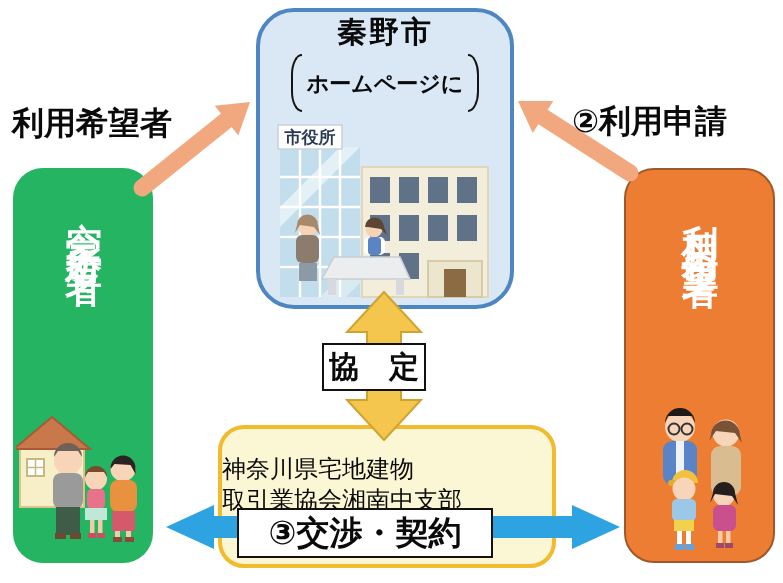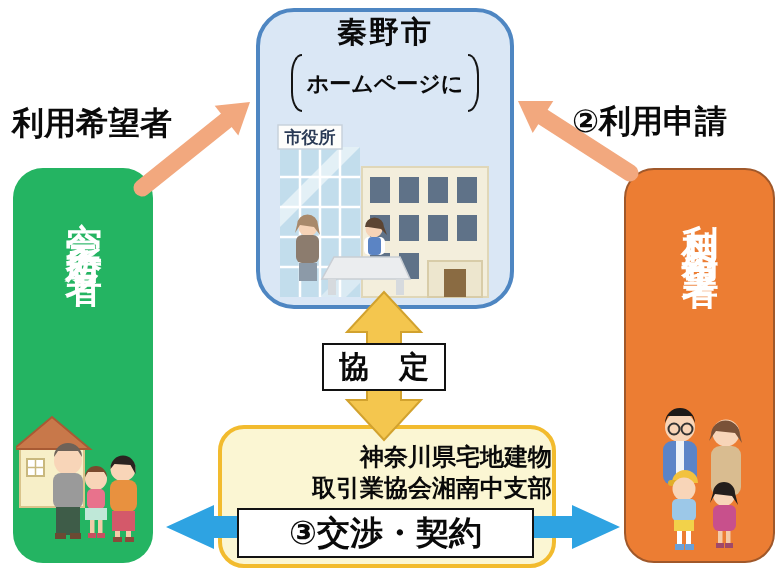--- a/index.html
+++ b/index.html
@@ -22,27 +22,27 @@
   .user-box{left:624px;top:168px;width:151px;height:395px;box-sizing:border-box;
     background:#EC7D33;border:2px solid #A0582A;border-radius:30px;}
   .v-label{position:absolute;top:24px;left:50%;transform:translateX(-50%);
     writing-mode:vertical-rl;text-orientation:upright;
     font-size:37px;font-weight:bold;color:#ffffff;letter-spacing:0.32em;white-space:nowrap;}
   .box-illu{position:absolute;bottom:6px;left:50%;transform:translateX(-50%);}
 
   
   .assoc-box{left:218px;top:425px;width:338px;height:143px;box-sizing:border-box;
     background:#FBF6D3;border:4px solid #F2BB2E;border-radius:26px;}
-  .assoc-name{padding-top:12px;text-align:right;font-size:24px;font-weight:bold;line-height:31px;color:#0a0a0a;}
+  .assoc-name{padding-top:24px;text-align:left;font-size:24px;font-weight:normal;line-height:31px;color:#0a0a0a;}
 
   
   .plate{box-sizing:border-box;background:#ffffff;border:2.5px solid #121212;
     display:flex;align-items:center;justify-content:center;font-weight:bold;color:#0a0a0a;}
-  .agreement-plate{left:322px;top:343px;width:124px;height:48px;font-size:30px;}
-  .negotiation-plate{left:237px;top:508px;width:297px;height:50px;font-size:33px;border-width:2px;}
+  .agreement-plate{left:322px;top:343px;width:104px;height:48px;font-size:30px;}
+  .negotiation-plate{left:237px;top:508px;width:256px;height:50px;font-size:33px;border-width:2px;}
 
   
   .flow-label{font-size:32px;font-weight:bold;color:#0a0a0a;white-space:nowrap;}
   .register-label{left:12px;top:102px;}
   .use-label{left:572px;top:100px;}
 
   .overlay{left:0;top:0;pointer-events:none;}
 </style>
 </head>
 <body>

